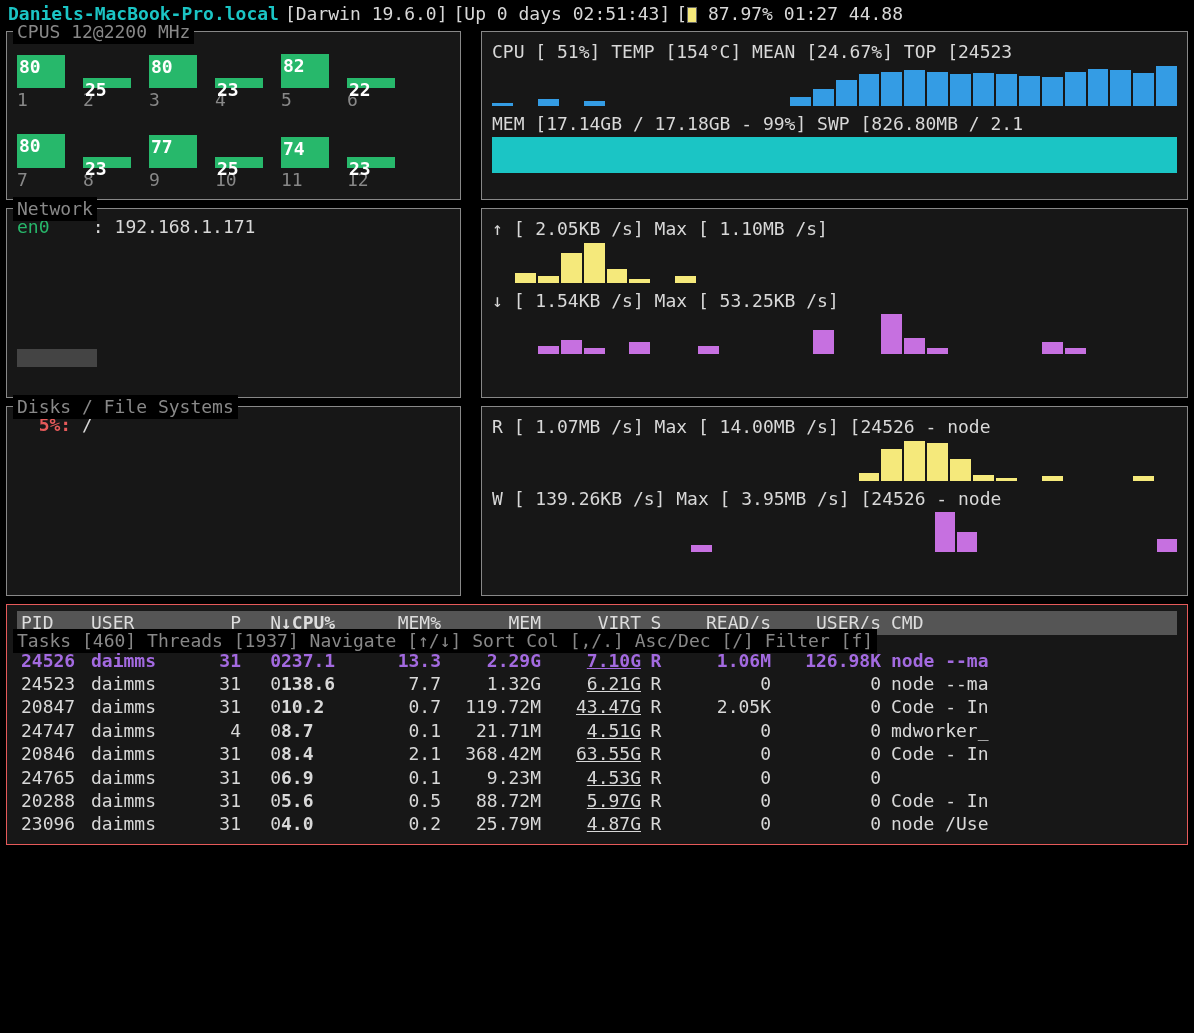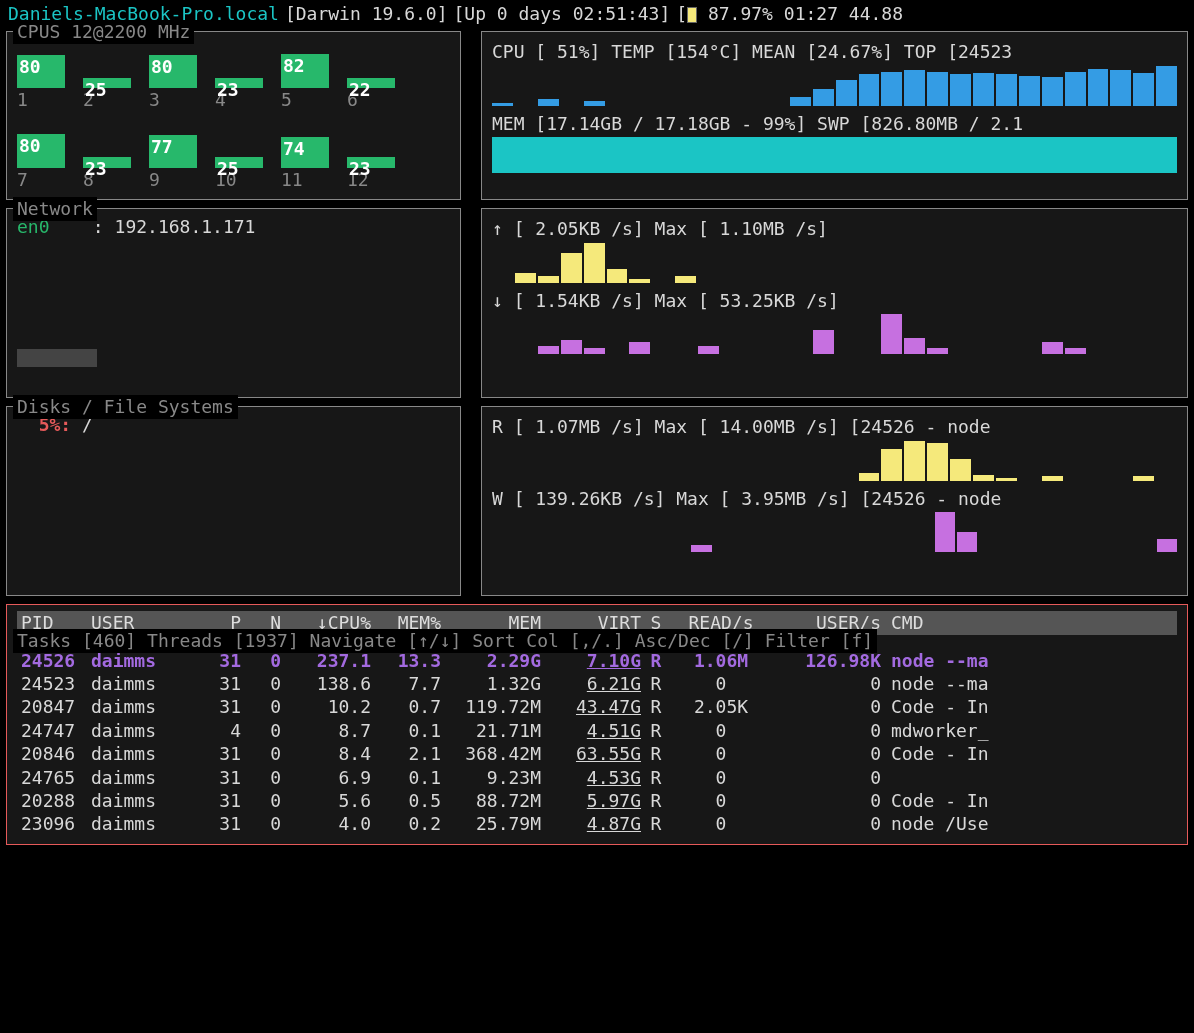--- a/index.html
+++ b/index.html
@@ -27,21 +27,21 @@
     width:1194px;
     height:1033px;
     overflow:hidden;
   }
   .header{
     display:flex;
     gap:6px;
     padding:2px 8px;
     white-space:nowrap;
   }
-  .header .host{color:var(--cyan);font-weight:normal;}
+  .header .host{color:var(--cyan);font-weight:bold;}
   .batbar{display:inline-block;width:10px;height:16px;background:#f5e97b;vertical-align:middle;border:1px solid #666;}
   .panel{
     border:1px solid var(--border);
     margin:4px 6px;
     position:relative;
     padding:6px 10px 8px 10px;
     background:var(--panel);
   }
   .panel > .legend{
     position:absolute;
@@ -90,26 +90,26 @@
   
   .tasks-head{color:var(--red);white-space:nowrap;margin-top:36px;}
   .thead{background:#555;color:#ddd;display:flex;padding:0 4px;}
   .trow{display:flex;padding:0 4px;white-space:nowrap;}
   .trow.hot{color:var(--hot);font-weight:bold;}
   .c{overflow:hidden;white-space:nowrap;}
   .c-pid{width:70px;}
   .c-user{width:100px;}
   .c-p{width:50px;text-align:right;}
   .c-n{width:40px;text-align:right;}
-  .c-cpu{width:90px;text-align:right;}
+  .c-cpu{width:90px;font-weight:bold;}
   .c-mem{width:70px;text-align:right;}
   .c-memv{width:100px;text-align:right;}
   .c-virt{width:100px;text-align:right;text-decoration:underline;}
   .c-s{width:30px;text-align:center;}
-  .c-read{width:100px;text-align:center;}
+  .c-read{width:100px;text-align:right;}
   .c-write{width:110px;text-align:right;}
   .c-cmd{flex:1;padding-left:10px;}
 </style>
 </head>
 <body>
 
 <div class="header">
   <span class="host">Daniels-MacBook-Pro.local</span>
   <span>[Darwin 19.6.0]</span>
   <span>[Up 0 days 02:51:43]</span>

